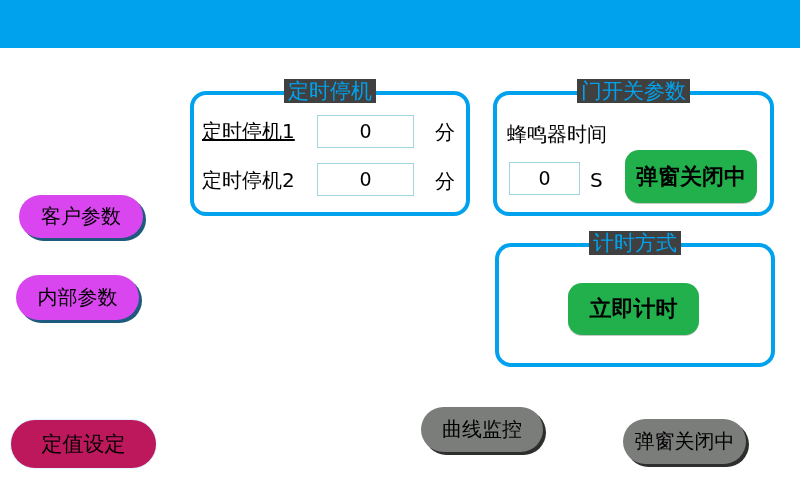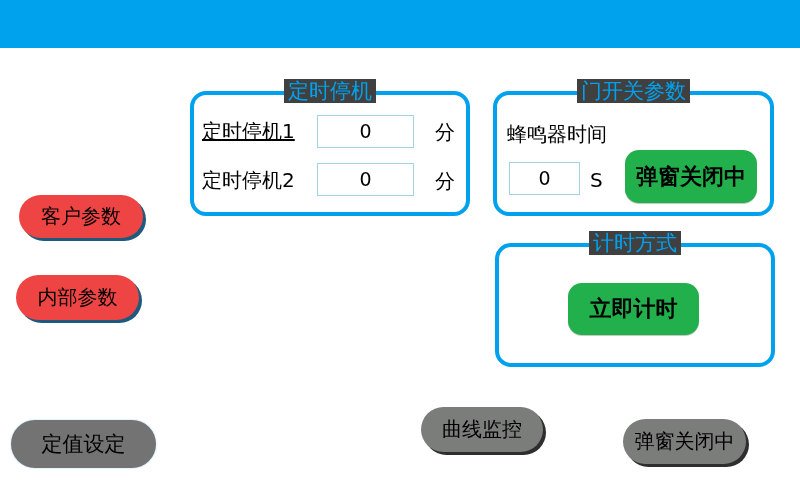--- a/index.html
+++ b/index.html
@@ -35,25 +35,25 @@
       background:#21b04b; border-radius:14px;
       font-size:22px; text-align:center; color:#000;
       box-shadow: 0 1px 0 #c8c8c8;
       font-weight: bold;
     }
     .pill {
       position:absolute; box-sizing:border-box;
       border-radius:24px; font-size:20px; text-align:center; color:#000;
     }
     .pill.blue {
-      background:#ef4444;
+      background:#d946ef;
       box-shadow: 3px 3px 0 #1e5a7e;
     }
     .pill.lightblue {
-      background:#737373;
+      background:#be185d;
       box-shadow: 0 0 2px #9dd7fc;
     }
     .pill.gray {
       background:#7b7d7b;
       box-shadow: 3px 3px 0 #2e2e2e;
     }
   </style>
 </head>
 <body>
 

